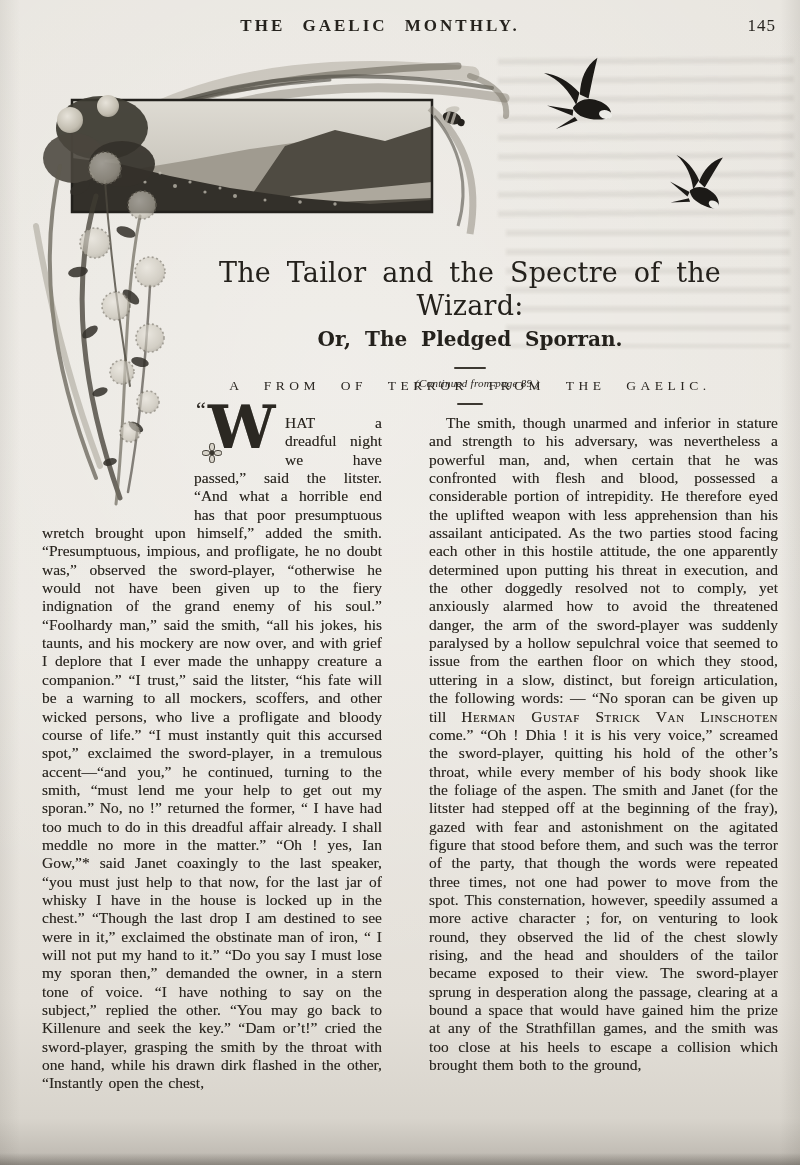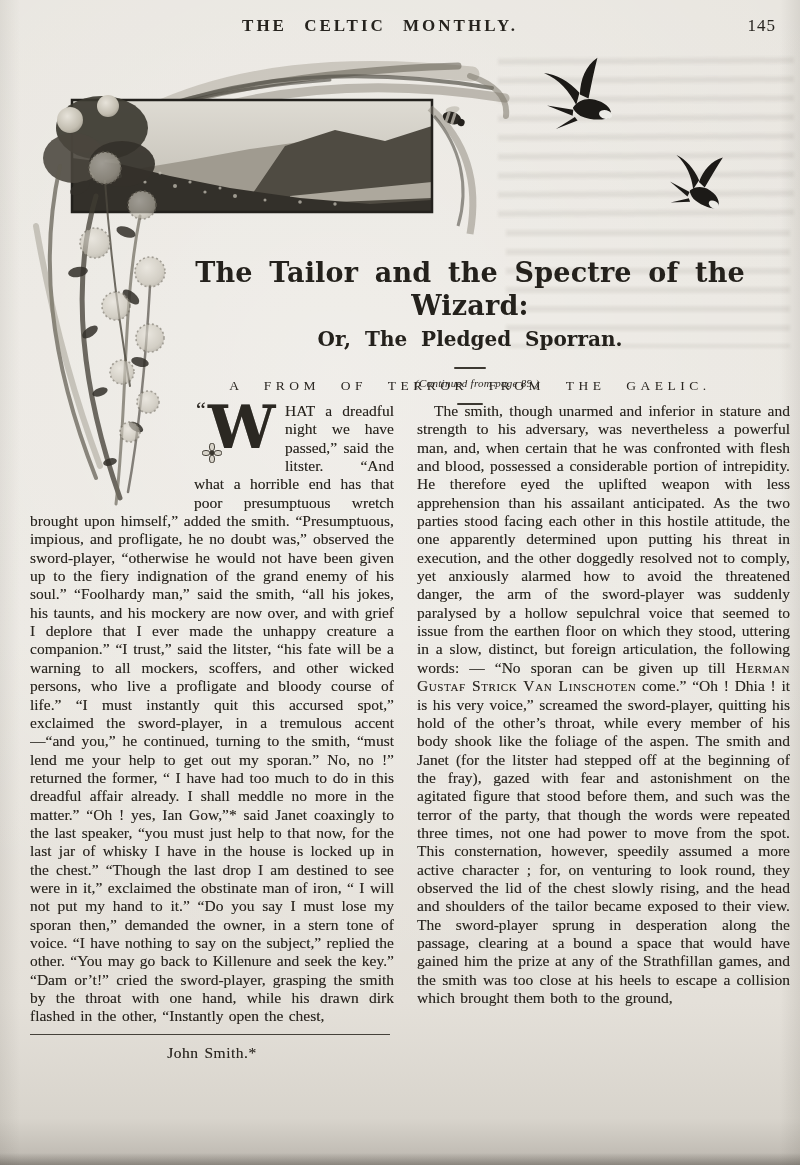--- a/index.html
+++ b/index.html
@@ -22,56 +22,56 @@
     background:repeating-linear-gradient(180deg, rgba(124,119,110,.15) 0 6px, rgba(124,119,110,0) 6px 19px);}
   .g1{left:498px;top:58px;width:296px;height:158px;transform:skewY(-.3deg);}
   .g2{left:506px;top:230px;width:284px;height:118px;}
   
   .illus{position:absolute;left:0;top:46px;width:530px;height:490px;}
   .swallow{position:absolute;}
   .s1{left:543px;top:58px;width:96px;height:86px;transform:rotate(-12deg);}
   .s2{left:666px;top:154px;width:80px;height:72px;transform:rotate(7deg);}
   
   .masthead{position:absolute;left:165px;top:256px;width:610px;text-align:center;}
-  .t1{font-family:"DejaVu Serif",serif;font-weight:700;font-size:27px;line-height:33px;
+  .t1{font-family:"DejaVu Serif",serif;font-weight:400;font-size:27px;line-height:33px;
     word-spacing:7px;letter-spacing:.2px;color:#24211c;}
   .t2{font-family:"DejaVu Serif",serif;font-weight:700;font-size:20px;line-height:35px;
     word-spacing:7px;color:#24211c;}
   .dash{width:32px;height:2px;background:#3c3831;margin:10px auto 9px;border-radius:1px;}
   .subtitle{font-size:13.5px;letter-spacing:4.5px;word-spacing:13px;color:#2b2722;}
   .dash2{width:26px;height:2px;background:#3c3831;margin:9px auto 0;border-radius:1px;}
   .continued{position:absolute;left:399px;top:377px;width:240px;
     font-style:italic;font-size:11px;letter-spacing:.3px;color:#2b2722;margin-left:16px;}
   
   .col{position:absolute;top:402px;text-align:justify;font-size:15.5px;line-height:18.35px;
     word-spacing:1.5px;color:#2a2620;text-shadow:0 0 .4px rgba(42,38,32,.45);}
   .col-left{left:30px;width:364px;height:748px;overflow:hidden;}
   .col-right{left:417px;width:373px;height:760px;overflow:hidden;}
-  .col p{margin:0;}
+  .col p{margin:12px;}
   .indent{text-indent:17px;}
   .run-i{}
   .run-sc{font-variant:small-caps;letter-spacing:.6px;}
   
   .flora-spacer{float:left;width:164px;height:110px;}
   .dropcap{float:left;width:84px;height:56px;position:relative;margin:1px 5px 0 2px;}
   .dc-quote{position:absolute;left:0;top:-2px;font-size:22px;color:#2a2620;}
   .dc-letter{position:absolute;left:12px;top:-6px;font-family:"DejaVu Serif",serif;
     font-weight:700;font-size:60px;line-height:60px;color:#2b2822;}
   .dc-flower{position:absolute;left:6px;bottom:-4px;}
   
   .footnote{margin-top:8px;}
   .fn-rule{border-top:1.2px solid #45413a;width:99%;}
   .fn-text{text-align:center;padding-top:9px;font-size:15.5px;letter-spacing:.5px;}
 </style>
 </head>
 <body>
 
 <div class="page">
 
-  <div class="hdr-title">THE CELTIC MONTHLY.</div>
+  <div class="hdr-title">THE GAELIC MONTHLY.</div>
   <div class="hdr-num">145</div>
 
   <div class="ghost g1"></div>
   <div class="ghost g2"></div>
 
   <div class="illus">
     <svg width="530" height="490" viewBox="0 0 530 490">
       <defs>
         <linearGradient id="sky" x1="0" y1="0" x2="0" y2="1">
           <stop offset="0" stop-color="#dedbd3"></stop>
@@ -211,23 +211,19 @@
         <g fill="#d8d4ca" stroke="#4a463e" stroke-width="1">
           <ellipse cx="10" cy="4" rx="2.6" ry="4"></ellipse>
           <ellipse cx="10" cy="16" rx="2.6" ry="4"></ellipse>
           <ellipse cx="4" cy="10" rx="4" ry="2.6"></ellipse>
           <ellipse cx="16" cy="10" rx="4" ry="2.6"></ellipse>
         </g>
         <circle cx="10" cy="10" r="2.4" fill="#3a362e"></circle>
       </svg>
     </div>
     <p class="body-text"><span>HAT a dreadful night we have passed,” said the litster.  “And what a horrible end has that poor presumptuous wretch brought upon himself,” added the smith.  “Presumptuous, impious, and profligate, he no doubt was,” observed the sword-player, “otherwise he would not have been given up to the fiery indignation of the grand enemy of his soul.”  “Foolhardy man,” said the smith, “all his jokes, his taunts, and his mockery are now over, and with grief I deplore that I ever made the unhappy creature a companion.”  “I trust,” said the litster, “his fate will be a warning to all mockers, scoffers, and other wicked persons, who live a profligate and bloody course of life.”  “I must instantly quit this accursed spot,” exclaimed the sword-player, in a tremulous accent—“and you,” he continued, turning to the smith, “must lend me your help to get out my sporan.”  No, no !” returned the former, “ I have had too much to do in this dreadful affair already. I shall meddle no more in the matter.”  “Oh ! yes, Ian Gow,”* said Janet coaxingly to the last speaker, “you must just help to that now, for the last jar of whisky I have in the house is locked up in the chest.”  “Though the last drop I am destined to see were in it,” exclaimed the obstinate man of iron, “ I will not put my hand to it.”  “Do you say I must lose my sporan then,” demanded the owner, in a stern tone of voice.  “I have nothing to say on the subject,” replied the other.  “You may go back to Killenure and seek the key.”  “</span><span class="run-i">Dam or’t!</span><span>” cried the sword-player, grasping the smith by the throat with one hand, while his drawn dirk flashed in the other, “Instantly open the chest,</span></p>
-    <div class="footnote">
-      <div class="fn-rule"></div>
-      <div class="fn-text">John Smith.*</div>
-    </div>
   </div>
 
   <div class="col col-right">
     <p class="body-text indent"><span>The smith, though unarmed and inferior in stature and strength to his adversary, was nevertheless a powerful man, and, when certain that he was confronted with flesh and blood, possessed a considerable portion of intrepidity. He therefore eyed the uplifted weapon with less apprehension than his assailant anticipated.  As the two parties stood facing each other in this hostile attitude, the one apparently determined upon putting his threat in execution, and the other doggedly resolved not to comply, yet anxiously alarmed how to avoid the threatened danger, the arm of the sword-player was suddenly paralysed by a hollow sepulchral voice that seemed to issue from the earthen floor on which they stood, uttering in a slow, distinct, but foreign articulation, the following words: — “</span><span class="run-i">No sporan can be given up till </span><span class="run-sc">Herman Gustaf Strick Van Linschoten</span><span class="run-i"> come.”</span><span>  “Oh ! </span><span class="run-i">Dhia !</span><span> it is his very voice,” screamed the sword-player, quitting his hold of the other’s throat, while every member of his body shook like the foliage of the aspen.  The smith and Janet (for the litster had stepped off at the beginning of the fray), gazed with fear and astonishment on the agitated figure that stood before them, and such was the terror of the party, that though the words were repeated three times, not one had power to move from the spot.  This consternation, however, speedily assumed a more active character ; for, on venturing to look round, they observed the lid of the chest slowly rising, and the head and shoulders of the tailor became exposed to their view.  The sword-player sprung in desperation along the passage, clearing at a bound a space that would have gained him the prize at any of the Strathfillan games, and the smith was too close at his heels to escape a collision which brought them both to the ground,</span></p>
   </div>
 
 </div>
 
 </body></html>

